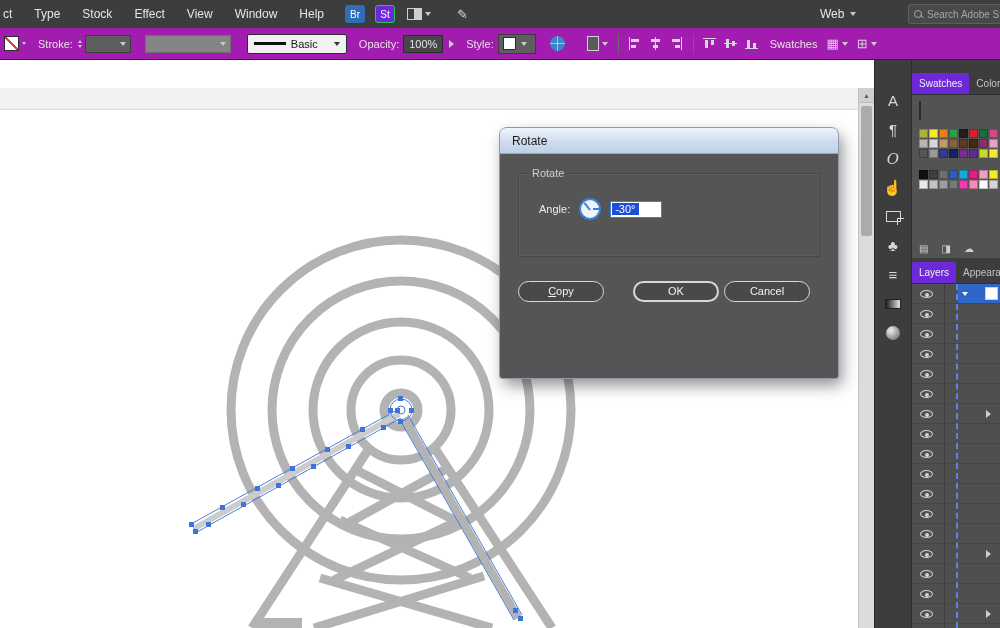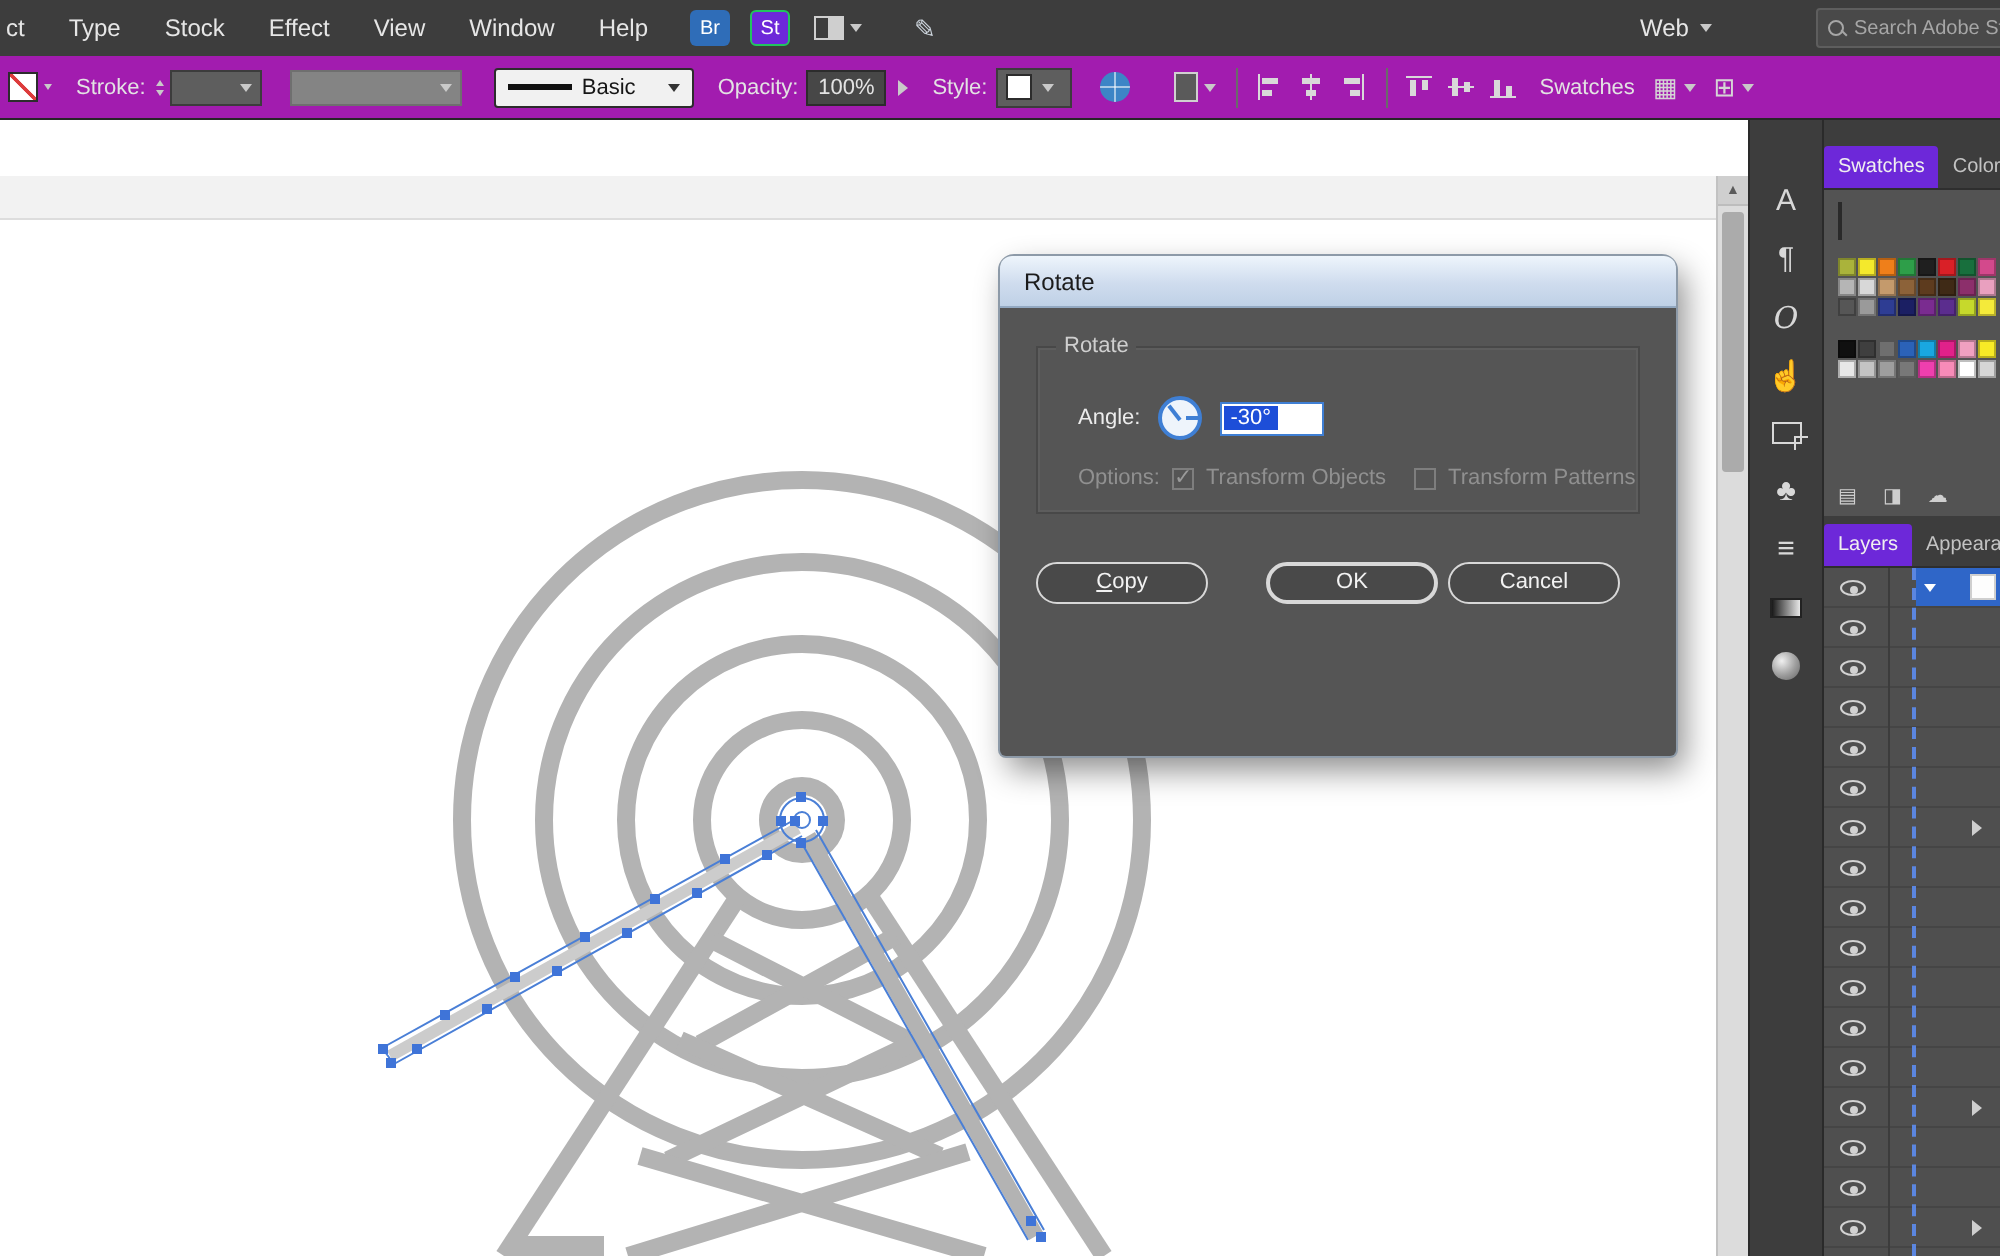--- a/index.html
+++ b/index.html
@@ -483,27 +483,20 @@
         <div class="arow">
           <span>Angle:</span>
           <span class="dial">
             <span class="needle"></span>
             <span class="tick"></span>
           </span>
           <span class="afield">
             <span class="sel">-30°</span>
           </span>
         </div>
-        <div class="orow">
-          <span>Options:</span>
-          <span class="cb dis checked"></span>
-          <span>Transform Objects</span>
-          <span class="cb dis gap"></span>
-          <span>Transform Patterns</span>
-        </div>
       </div>
       <div class="btns">
         <button class="pill copy"><span class="flu">Copy</span></button>
         <button class="pill ok">OK</button>
         <button class="pill cancel">Cancel</button>
       </div>
     </div>
   </div>
 
 </div>

